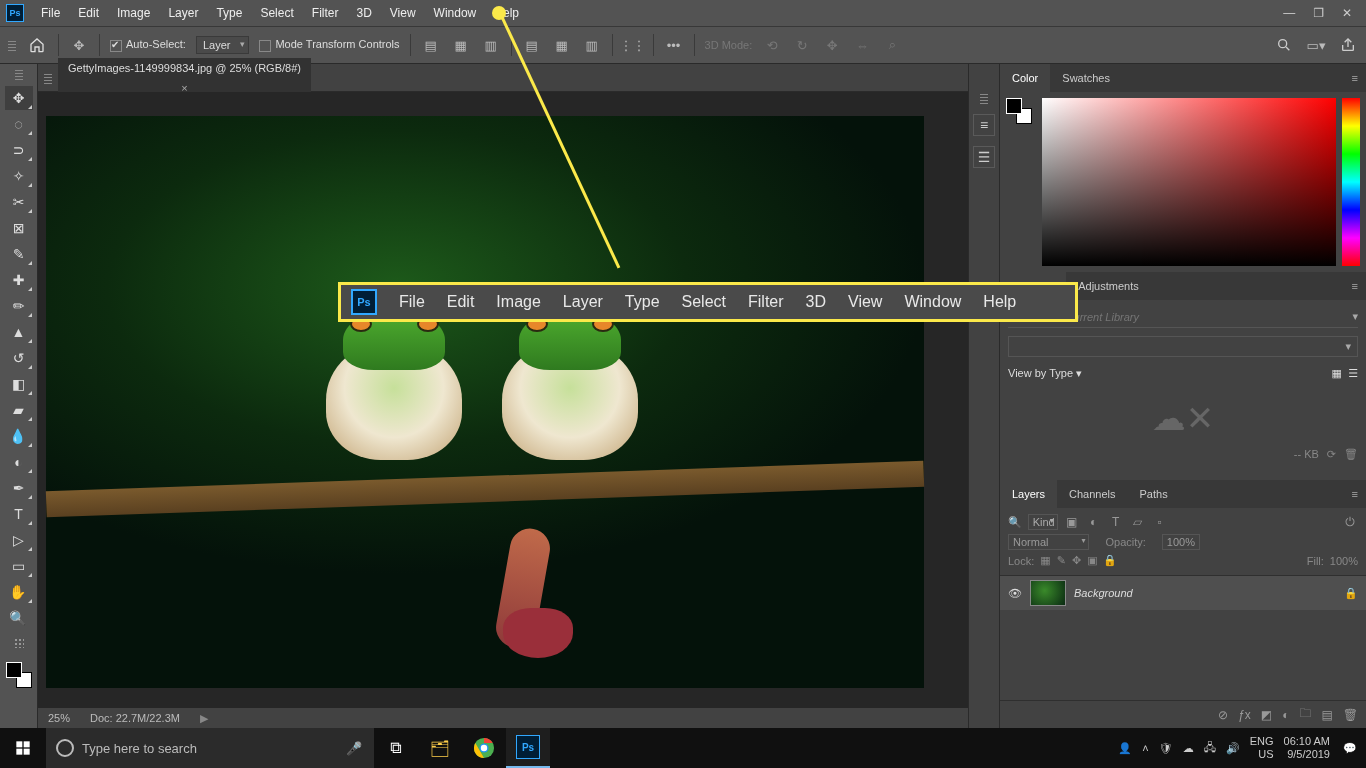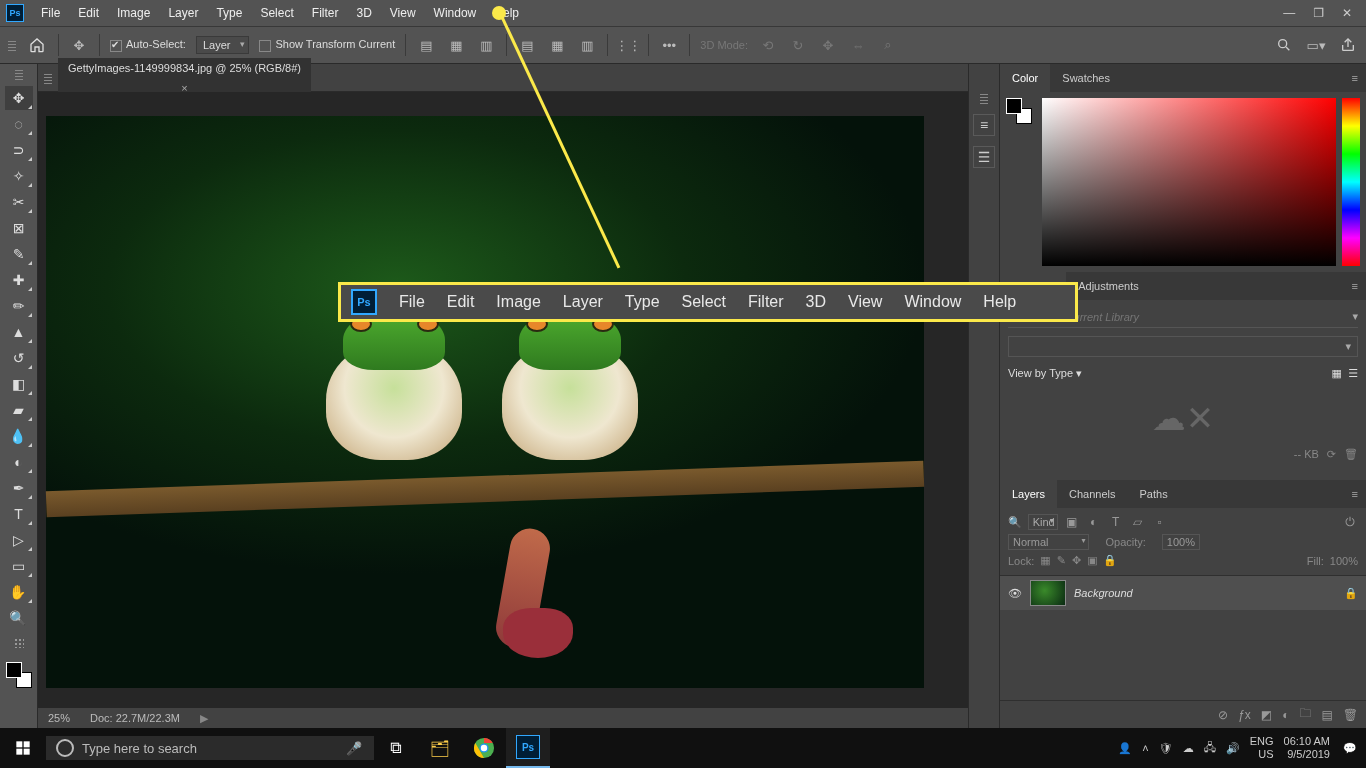--- a/index.html
+++ b/index.html
@@ -113,21 +113,21 @@
 
 .callout { position:absolute; left:338px; top:282px; width:740px; height:40px; border:3px solid #fbe94a; background:#4a4a4a; display:flex; align-items:center; padding:0 10px; font-size:16px; color:#e8e8e8; gap:22px; z-index:50; }
 .callout .ps { width:26px; height:26px; border:2px solid #31a8ff; background:#001e36; color:#31a8ff; display:flex; align-items:center; justify-content:center; font-size:11px; font-weight:700; }
 .call-line { position:absolute; left:498px; top:12px; width:3px; height:283px; background:#fbe94a; transform-origin:top left; transform:rotate(-25deg); z-index:49; }
 .call-dot { position:absolute; left:492px; top:6px; width:14px; height:14px; border-radius:50%; background:#fbe94a; z-index:49; }
 
 
 .taskbar { position:absolute; left:0; right:0; bottom:0; height:40px; background:#101010; display:flex; align-items:center; color:#fff; font-size:12px; }
 .taskbar .start { width:46px; height:40px; display:flex; align-items:center; justify-content:center; }
 .taskbar .start svg { width:16px; height:16px; }
-.taskbar .search { flex:0 0 328px; height:24px; background:#2b2b2b; display:flex; align-items:center; gap:8px; padding:0 10px; color:#ccc; }
+.taskbar .search { flex:0 0 328px; height:40px; background:#2b2b2b; display:flex; align-items:center; gap:8px; padding:0 10px; color:#ccc; }
 .taskbar .search .circ { width:18px; height:18px; border:2px solid #bbb; border-radius:50%; }
 .taskbar .search span { color:#bbb; font-size:13px; }
 .taskbar .mic { width:20px; color:#bbb; text-align:center; font-size:14px; }
 .taskbar .tb-ico { width:44px; height:40px; display:flex; align-items:center; justify-content:center; font-size:16px; }
 .taskbar .tb-ico.ex { color:#ffcf4a; }
 .taskbar .tb-ico.ch { }
 .taskbar .tb-ico.ps { }
 .taskbar .tb-ico.ps .box { width:24px;height:24px;background:#001e36;border:1px solid #31a8ff;color:#31a8ff;font-size:10px;font-weight:700;display:flex;align-items:center;justify-content:center;}
 .taskbar .tb-ico.active { border-bottom:2px solid #76b9ed; background:#1e1e1e; }
 .taskbar .tray { margin-left:auto; display:flex; align-items:center; gap:10px; padding:0 6px; color:#ccc; font-size:11px; }
@@ -167,21 +167,21 @@
   <div class="home">
     <svg width="16" height="16" viewBox="0 0 24 24" fill="none" stroke="#ddd" stroke-width="2">
         <path d="M3 11l9-8 9 8v10a1 1 0 0 1-1 1h-5v-7H9v7H4a1 1 0 0 1-1-1z"></path>
       </svg>
   </div>
   <div class="sep"></div>
   <div class="ico">✥</div>
   <div class="sep"></div>
   <label><span class="chk on"></span><span>Auto-Select:</span></label>
   <div class="sel-ctl">Layer</div>
-  <label><span class="chk"></span><span>Show Transform Current</span></label>
+  <label><span class="chk"></span><span>Mode Transform Controls</span></label>
   <div class="sep"></div>
   <div class="ico">▤</div>
   <div class="ico">▦</div>
   <div class="ico">▥</div>
   <div class="sep"></div>
   <div class="ico">▤</div>
   <div class="ico">▦</div>
   <div class="ico">▥</div>
   <div class="sep"></div>
   <div class="ico">⋮⋮</div>

